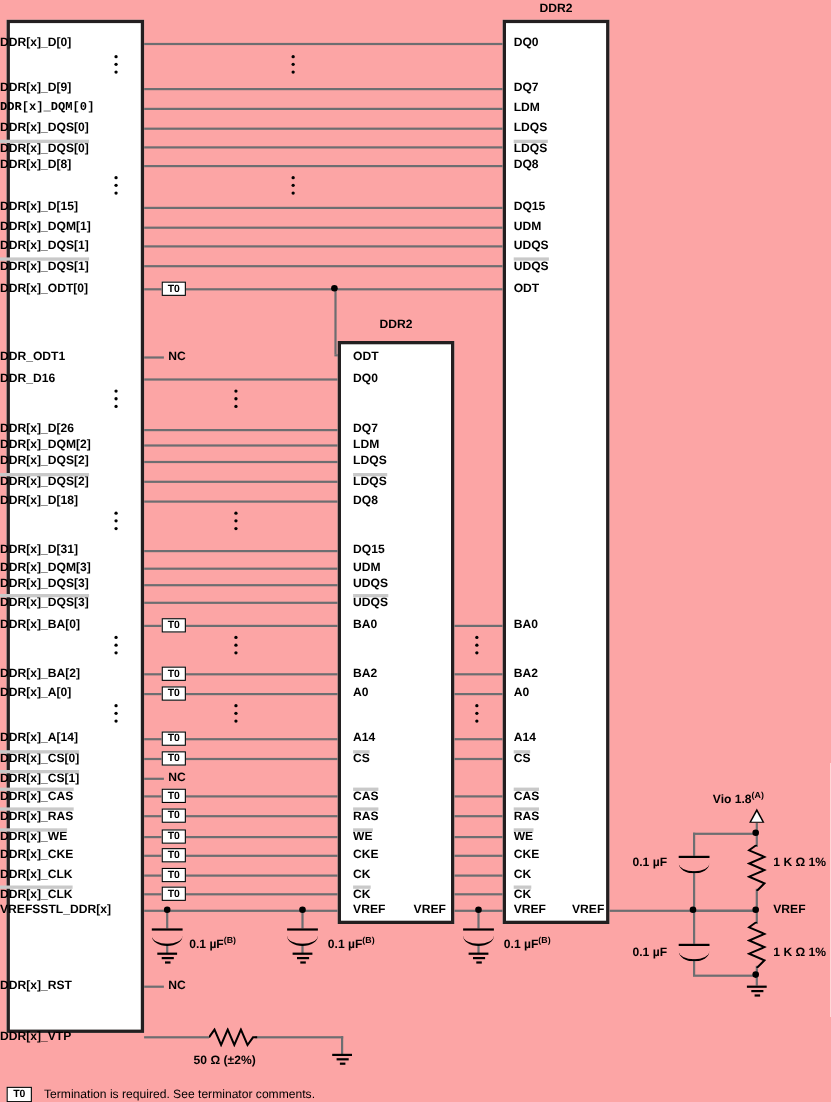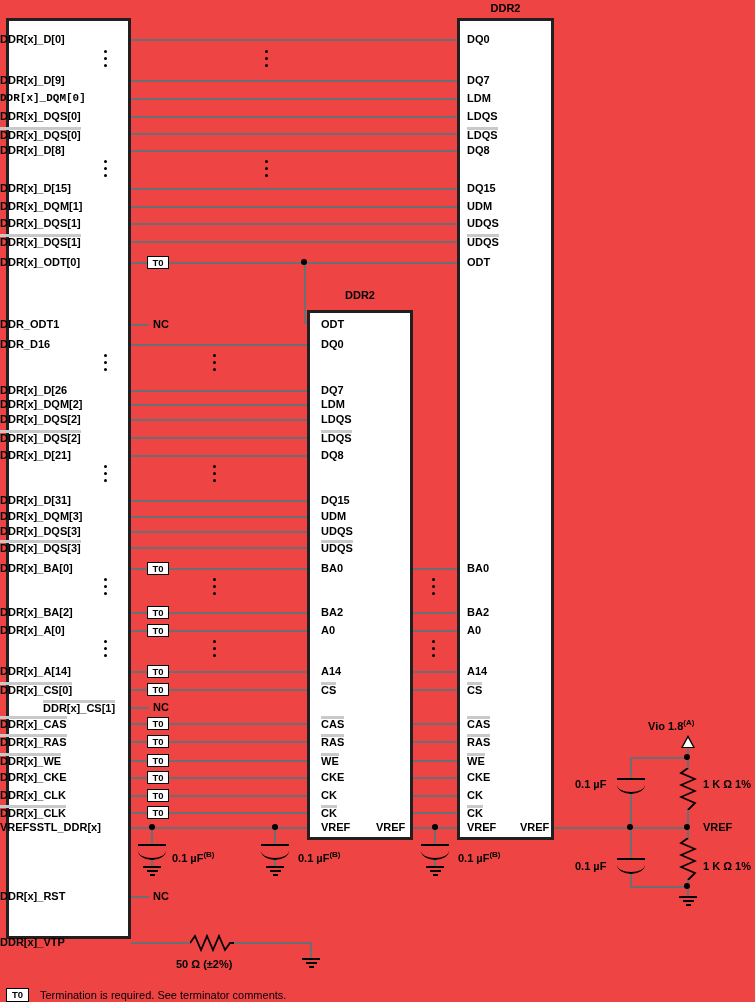--- a/index.html
+++ b/index.html
@@ -5,21 +5,21 @@
 <style>
   html,body{margin:0;padding:0;background:#ffffff;}
   body{
     font-family:"Liberation Sans", sans-serif;
     -webkit-font-smoothing:antialiased;
   }
   #sheet{
     position:relative;
     width:755px;
     height:1002px;
-    background:#ef4444;
+    background:#fca5a5;
     overflow:hidden;
   }
   
   .chip{
     position:absolute;
     box-sizing:border-box;
     border:3px solid #231f20;
     background:#ffffff;
     z-index:4;
   }
@@ -202,31 +202,31 @@
   <div class="plabel right" style="left:0px;  top:200px; width:128px;"><span>DDR[x]_DQM[1]</span></div>
   <div class="plabel right" style="left:0px;  top:217px; width:128px;"><span>DDR[x]_DQS[1]</span></div>
   <div class="plabel right" style="left:0px;  top:235px; width:128px;"><span class="ovl">DDR[x]_DQS[1]</span></div>
   <div class="plabel right" style="left:0px;  top:256px; width:116px;"><span>DDR[x]_ODT[0]</span></div>
   <div class="plabel right" style="left:0px;  top:318px; width:128px;"><span>DDR_ODT1</span></div>
   <div class="plabel right" style="left:0px;  top:338px; width:128px;"><span>DDR_D16</span></div>
   <div class="plabel right" style="left:0px;  top:384px; width:128px;"><span>DDR[x]_D[26</span></div>
   <div class="plabel right" style="left:0px;  top:398px; width:128px;"><span>DDR[x]_DQM[2]</span></div>
   <div class="plabel right" style="left:0px;  top:413px; width:128px;"><span>DDR[x]_DQS[2]</span></div>
   <div class="plabel right" style="left:0px;  top:431px; width:128px;"><span class="ovl">DDR[x]_DQS[2]</span></div>
-  <div class="plabel right" style="left:0px;  top:449px; width:128px;"><span>DDR[x]_D[21]</span></div>
+  <div class="plabel right" style="left:0px;  top:449px; width:128px;"><span>DDR[x]_D[18]</span></div>
   <div class="plabel right" style="left:0px;  top:494px; width:152px;"><span>DDR[x]_D[31]</span></div>
   <div class="plabel right" style="left:0px;  top:510px; width:128px;"><span>DDR[x]_DQM[3]</span></div>
   <div class="plabel right" style="left:0px;  top:525px; width:128px;"><span>DDR[x]_DQS[3]</span></div>
   <div class="plabel right" style="left:0px;  top:541px; width:128px;"><span class="ovl">DDR[x]_DQS[3]</span></div>
   <div class="plabel right" style="left:0px;  top:562px; width:128px;"><span>DDR[x]_BA[0]</span></div>
   <div class="plabel right" style="left:0px;  top:606px; width:128px;"><span>DDR[x]_BA[2]</span></div>
   <div class="plabel right" style="left:0px;  top:624px; width:128px;"><span>DDR[x]_A[0]</span></div>
   <div class="plabel right" style="left:0px;  top:665px; width:128px;"><span>DDR[x]_A[14]</span></div>
   <div class="plabel right" style="left:0px;  top:683px; width:128px;"><span class="ovl">DDR[x]_CS[0]</span></div>
-  <div class="plabel right" style="left:0px;  top:701px; width:112px;margin-left:43px;"><span class="ovl">DDR[x]_CS[1]</span></div>
+  <div class="plabel right" style="left:0px;  top:701px; width:112px;"><span class="ovl">DDR[x]_CS[1]</span></div>
   <div class="plabel right" style="left:0px;  top:717px; width:128px;"><span class="ovl">DDR[x]_CAS</span></div>
   <div class="plabel right" style="left:0px;  top:735px; width:128px;"><span class="ovl">DDR[x]_RAS</span></div>
   <div class="plabel right" style="left:0px;  top:754px; width:128px;"><span class="ovl">DDR[x]_WE</span></div>
   <div class="plabel right" style="left:0px;  top:771px; width:128px;"><span>DDR[x]_CKE</span></div>
   <div class="plabel right" style="left:0px;  top:789px; width:128px;"><span>DDR[x]_CLK</span></div>
   <div class="plabel right" style="left:0px;  top:806px; width:128px;"><span class="ovl">DDR[x]_CLK</span></div>
   <div class="plabel right" style="left:0px;  top:821px; width:128px;"><span>VREFSSTL_DDR[x]</span></div>
   <div class="plabel right" style="left:0px;  top:890px; width:128px;"><span>DDR[x]_RST</span></div>
   <div class="plabel right" style="left:0px;  top:936px; width:128px;"><span>DDR[x]_VTP</span></div>
 

